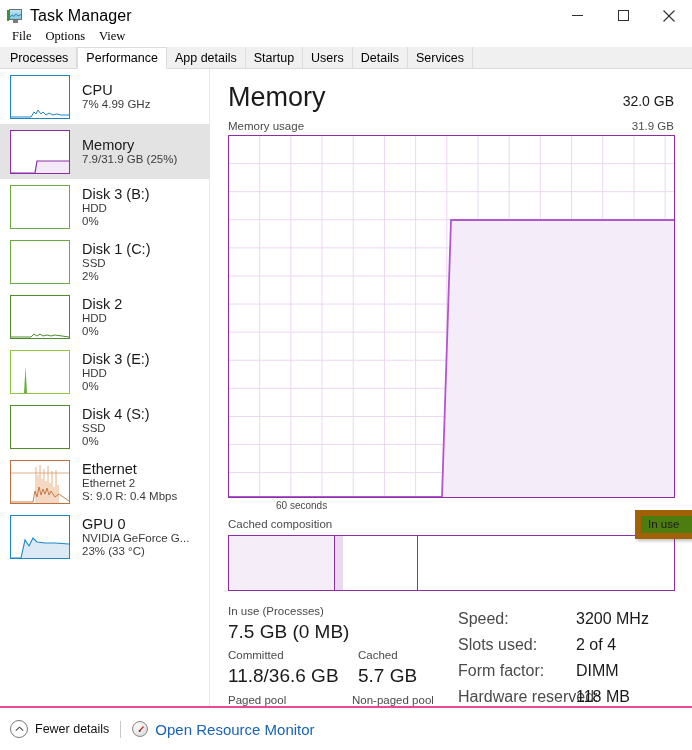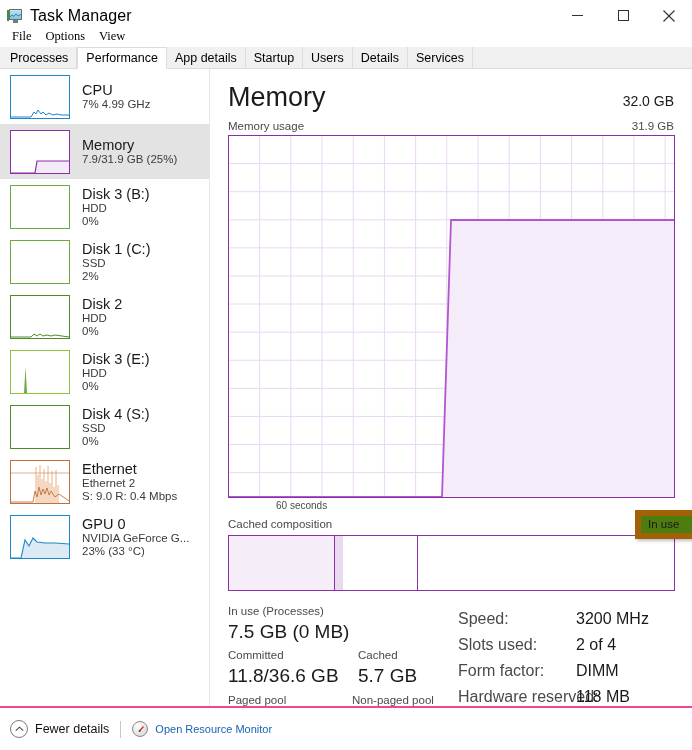--- a/index.html
+++ b/index.html
@@ -280,21 +280,21 @@
     width: 16px; height: 16px; border-radius: 50%;
     border: 1px solid #8a8a8a;
     background: radial-gradient(circle at 35% 30%, #ffffff 0%, #dcdcdc 75%);
     position: relative; flex: none;
   }
   .rm-icon .needle {
     position: absolute; left: 3px; top: 3px;
     width: 9px; height: 9px;
   }
   .foot-link {
-    font-size: 11px; color: #1763b8;
+    font-size: 15px; color: #1763b8;
     margin-left: 7px;
   }
 </style>
 </head>
 <body>
 
 <div id="app">
 
   <div class="titlebar">
     <div class="tb-icon">

